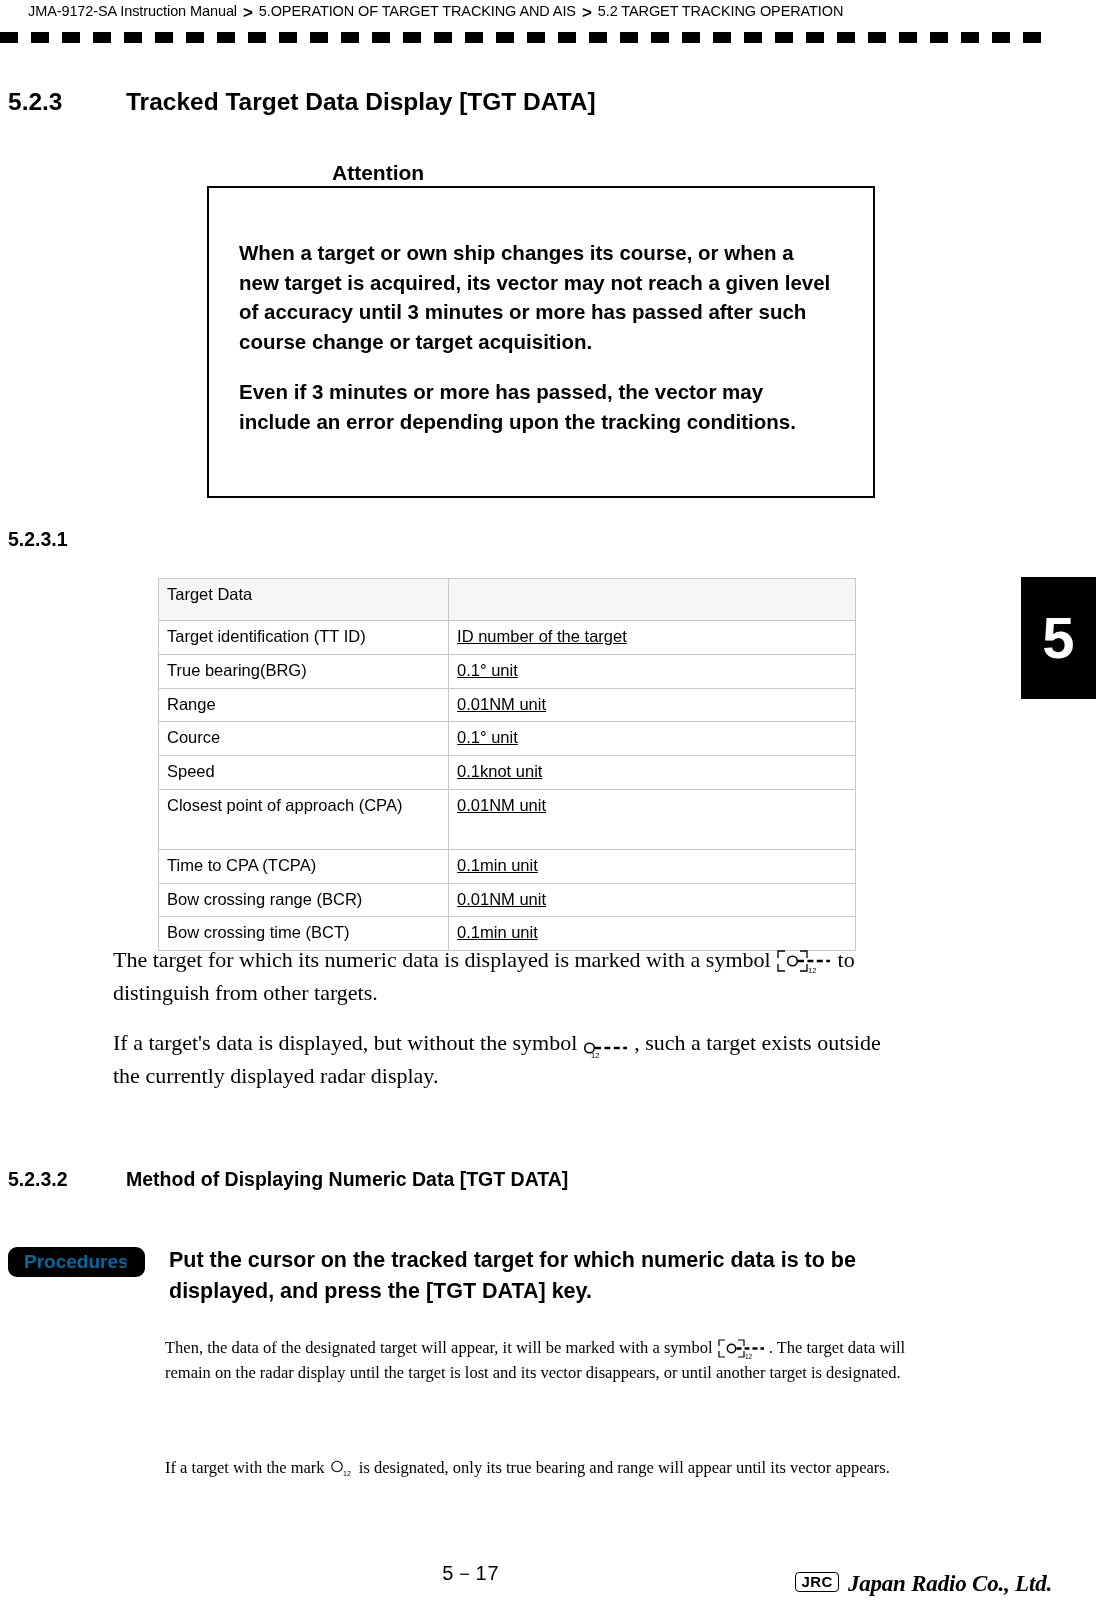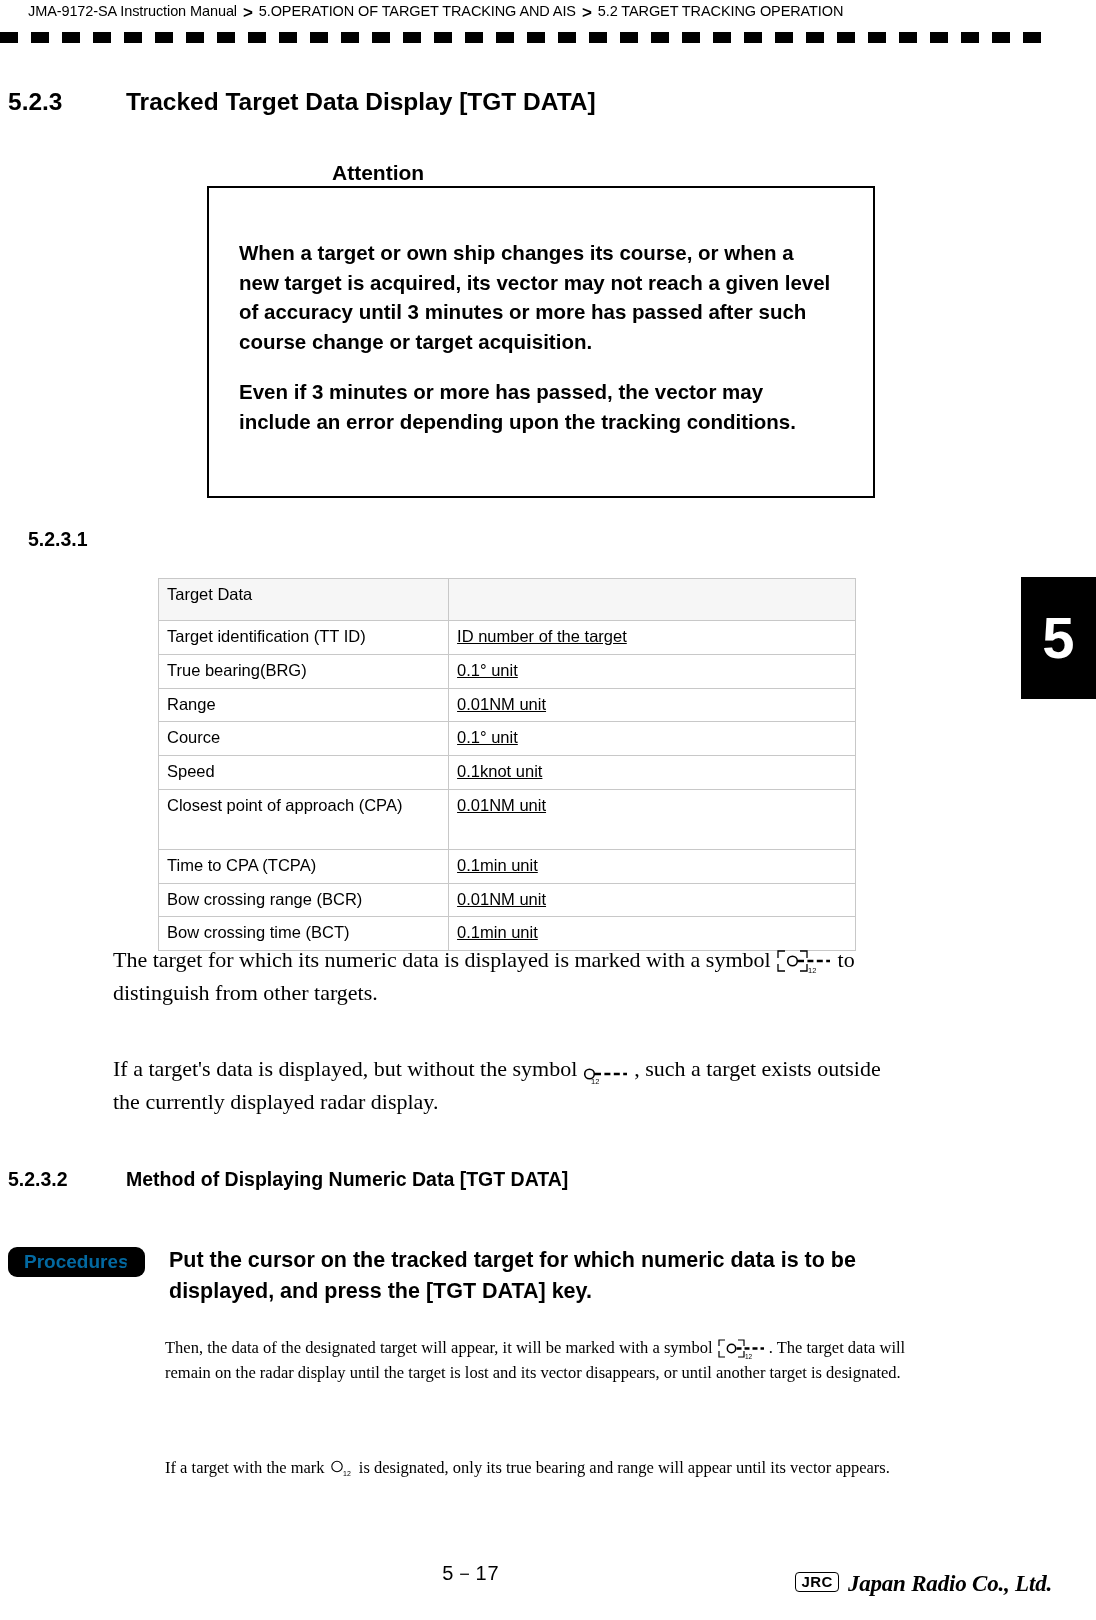--- a/index.html
+++ b/index.html
@@ -267,21 +267,21 @@
 
 <div class="attention-wrap">
   <div class="attention-box"></div>
   <div class="attention-title">Attention</div>
   <div class="attention-body">
     <p>When a target or own ship changes its course, or when a new target is acquired, its vector may not reach a given level of accuracy until 3 minutes or more has passed after such course change or target acquisition.</p>
     <p>Even if 3 minutes or more has passed, the vector may include an error depending upon the tracking conditions.</p>
   </div>
 </div>
 
-<div class="h3" style="left:8px; top:528px;margin-left:20px;">
+<div class="h3" style="left:8px; top:528px;">
   <span class="num">5.2.3.1</span>
 </div>
 
 <table class="data-table">
   <tbody>
     <tr class="head-row">
       <td class="col-a">Target Data</td>
       <td class="col-b"></td>
     </tr>
     <tr>
@@ -336,21 +336,21 @@
       <circle cx="16.5" cy="11" r="4.8" stroke="#000" stroke-width="1.6" fill="none"></circle>
 
       <line x1="22" y1="11" x2="54" y2="11" stroke="#000" stroke-width="2.6" stroke-dasharray="6,3.4"></line>
 
       <text x="32" y="23" font-family="Liberation Sans, sans-serif" font-size="7.5" fill="#000">12</text>
     </svg>
   </span>
   <span>to distinguish from other targets.</span>
 </div>
 
-<div class="body-serif" style="left:113px; top:1052px; width:800px;">
+<div class="body-serif" style="left:113px; top:1026px; width:800px;">
   <span>If a target's data is displayed, but without the symbol</span>
   <span class="sym" style="width:46px;height:20px;">
     <svg width="46" height="20" viewBox="0 0 46 20" xmlns="http://www.w3.org/2000/svg">
       <circle cx="6.5" cy="9" r="4.8" stroke="#000" stroke-width="1.6" fill="none"></circle>
       <line x1="12" y1="9" x2="44" y2="9" stroke="#000" stroke-width="2.6" stroke-dasharray="6,3.4"></line>
       <text x="8" y="19" font-family="Liberation Sans, sans-serif" font-size="7.5" fill="#000">12</text>
     </svg>
   </span>
   <span>, such a target exists outside the currently displayed radar display.</span>
 </div>

